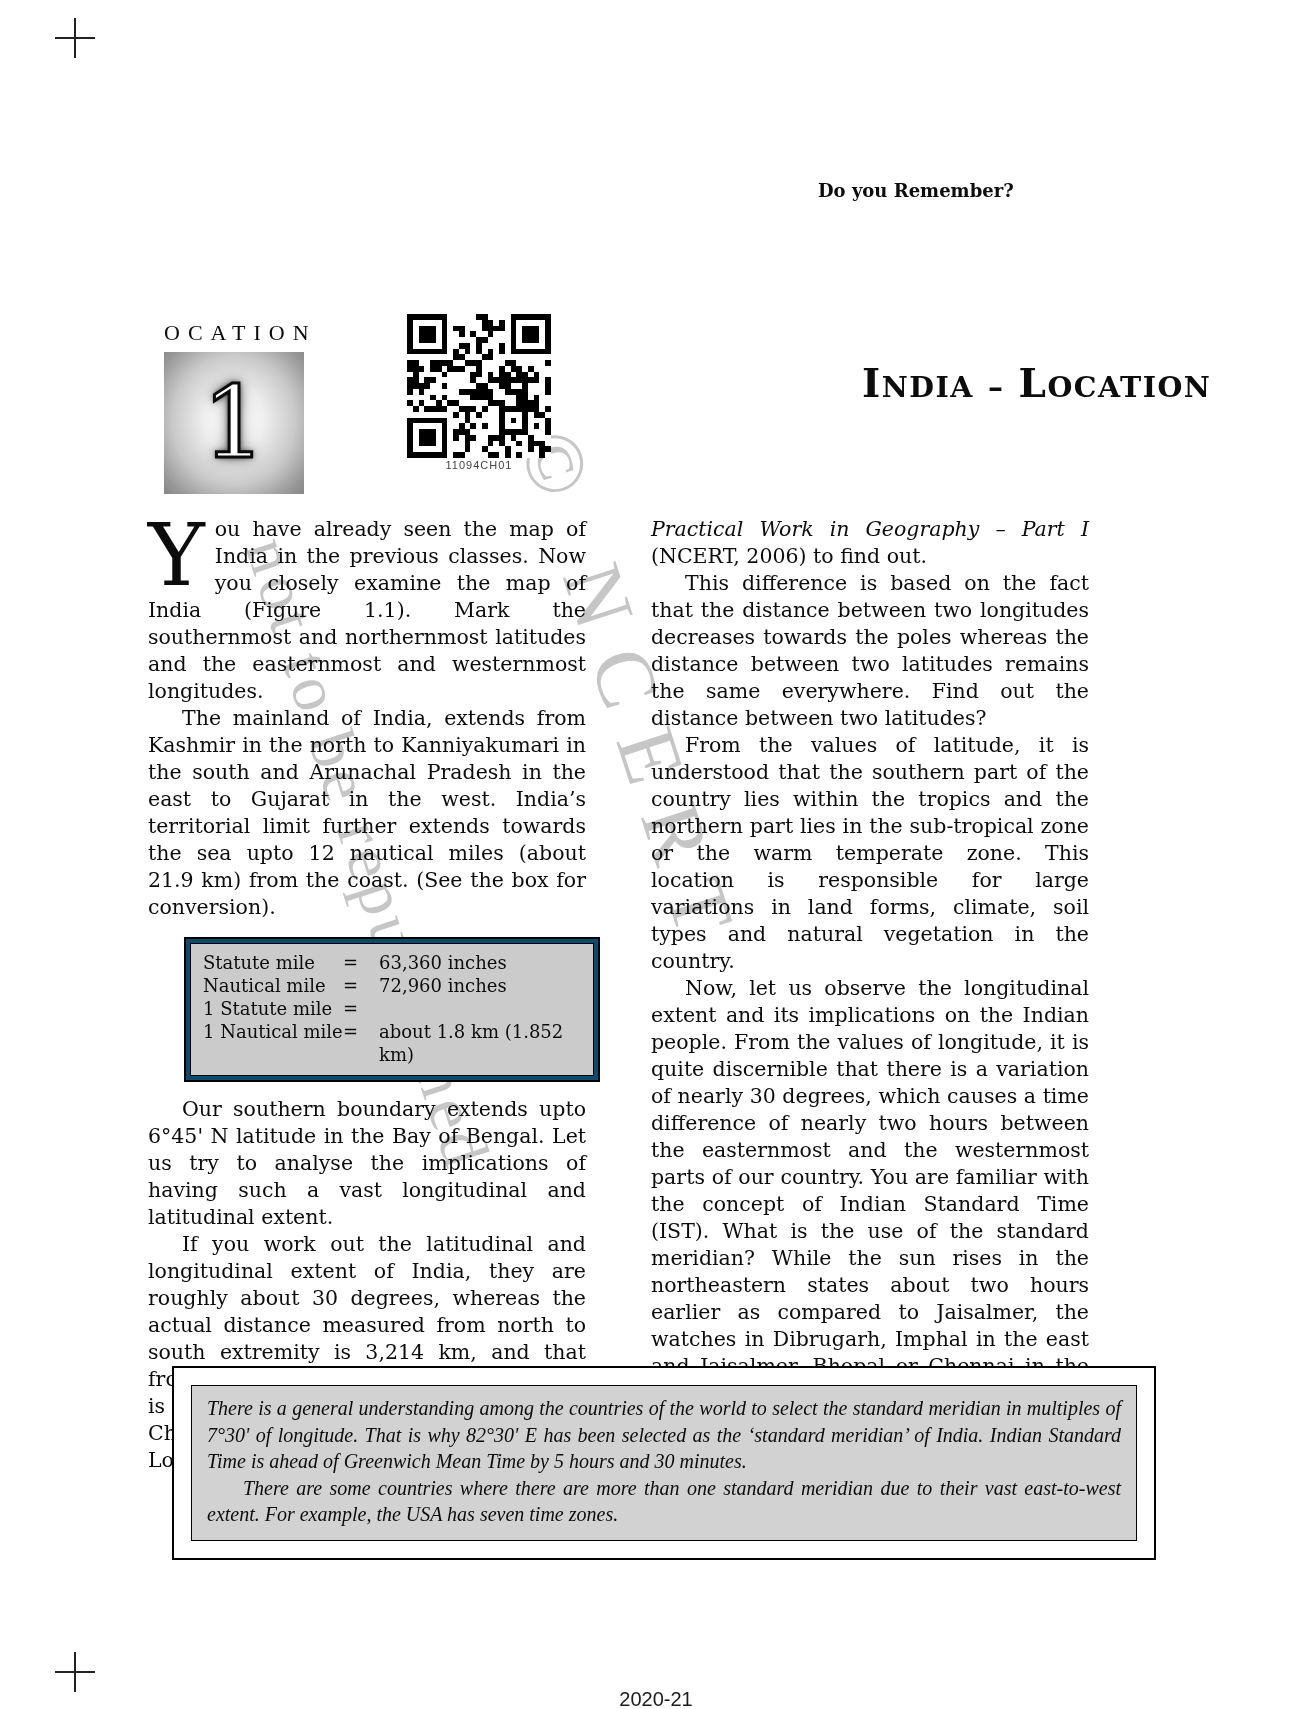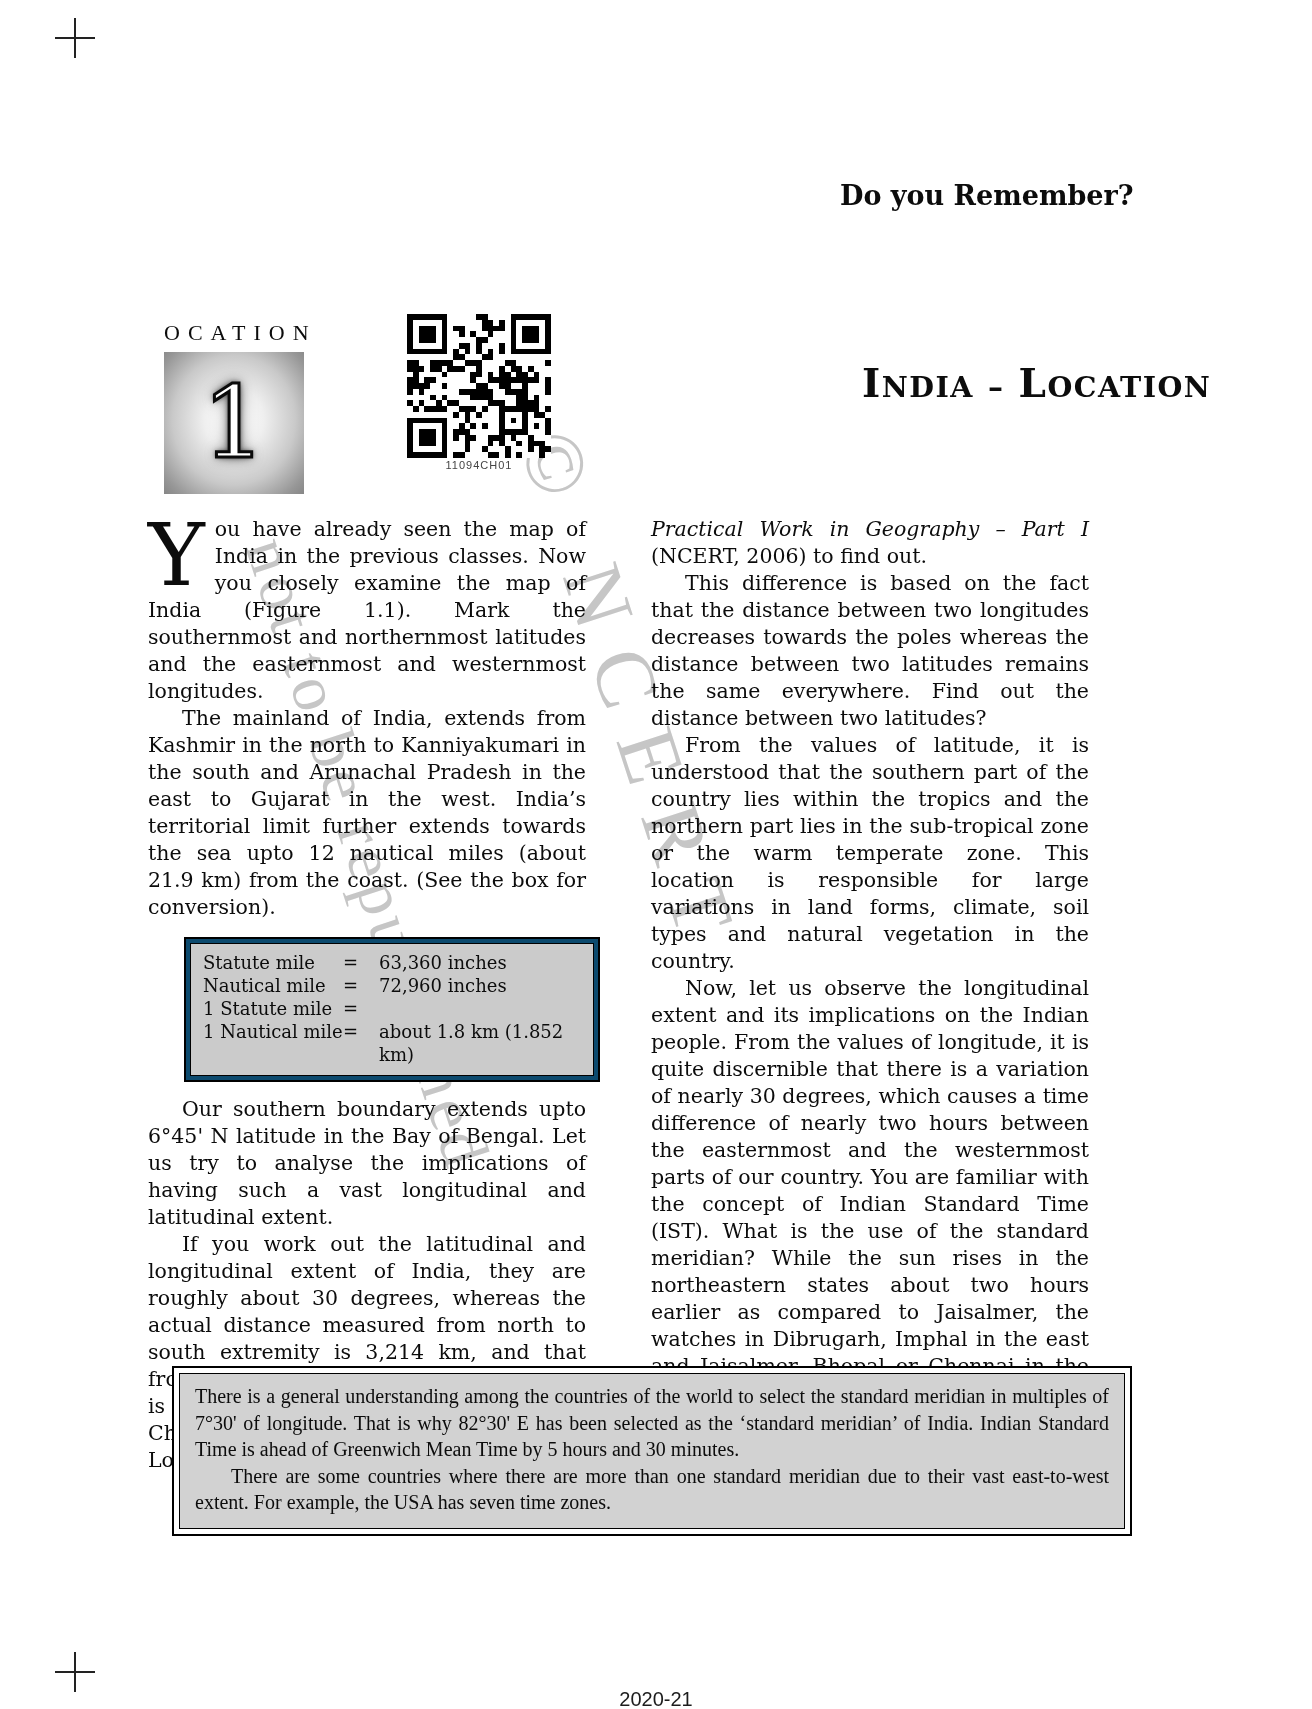--- a/index.html
+++ b/index.html
@@ -12,21 +12,21 @@
   .cropmark::after{content:"";position:absolute;top:0;bottom:0;left:19px;border-left:2.4px solid #222;}
   .cm-tl{left:55px;top:18px;}
   .cm-bl{left:55px;top:1652px;}
 
   
   .wm{position:absolute;color:#c6c6c6;mix-blend-mode:multiply;white-space:nowrap;
       font-family:"Liberation Serif",serif;z-index:5;transform-origin:0 0;}
   .wm1{left:592px;top:418px;font-size:84px;letter-spacing:28px;transform:rotate(72deg);}
   .wm2{left:302px;top:528px;font-size:66px;letter-spacing:5px;transform:rotate(72deg);}
 
-  .header-note{position:absolute;left:818px;top:180px;font-size:27px;font-weight:bold;z-index:10;margin-left:22px;}
+  .header-note{position:absolute;left:818px;top:180px;font-size:18px;font-weight:bold;z-index:10;}
 
   .chapter-label{position:absolute;left:164px;top:320px;font-family:"Liberation Serif",serif;
                  font-size:22px;letter-spacing:8px;z-index:10;}
   .chapter-box{position:absolute;left:164px;top:352px;width:140px;height:142px;z-index:10;
                background:radial-gradient(ellipse at 50% 48%, #ffffff 0%, #efefef 30%, #c9c9c9 62%, #979797 88%, #868686 100%);
                display:flex;align-items:center;justify-content:center;}
   .chapter-digit{font-family:"DejaVu Serif",serif;font-size:100px;line-height:1;color:#ffffff;
                  -webkit-text-stroke:3px #0a0a0a;
                  text-shadow:0 0 5px rgba(0,0,0,.85),0 0 11px rgba(0,0,0,.55),0 0 18px rgba(0,0,0,.35);}
 
@@ -48,21 +48,21 @@
   .para{margin:0;text-indent:34px;}
   .para.noindent{text-indent:0;}
   .dropcap{float:left;font-size:86px;line-height:66px;padding:6px 10px 0 0;}
 
   .conv-box{margin:16px 0 14px 36px;width:404px;border:2px solid #000;padding:4px;background:#0c4a6e;}
   .conv-inner{border:1.2px solid #000;background:#cbcbcb;padding:7px 10px 9px 12px;}
   .conv-row{display:grid;grid-template-columns:140px 36px 1fr;font-size:18px;line-height:23px;
             text-align:left;}
 
   .info-box{position:absolute;left:172px;top:1366px;width:946px;border:2px solid #000;
-            padding:5px;background:#fff;z-index:10;}
+            padding:17px;background:#fff;z-index:10;font-style:italic;}
   .info-inner{border:1.2px solid #000;background:#d2d2d2;padding:9px 15px 12px 15px;}
   .ib-para{margin:0;font-family:"Liberation Serif",serif;font-size:20px;line-height:26.5px;
            text-align:justify;}
   .ib-para.indent{text-indent:36px;}
 
   .footer{position:absolute;left:0;top:1688px;width:1312px;text-align:center;z-index:10;
           font-family:"Liberation Sans",sans-serif;font-size:20px;color:#1c1c1c;}
   em.wk{font-style:italic;}
 </style>
 </head>

